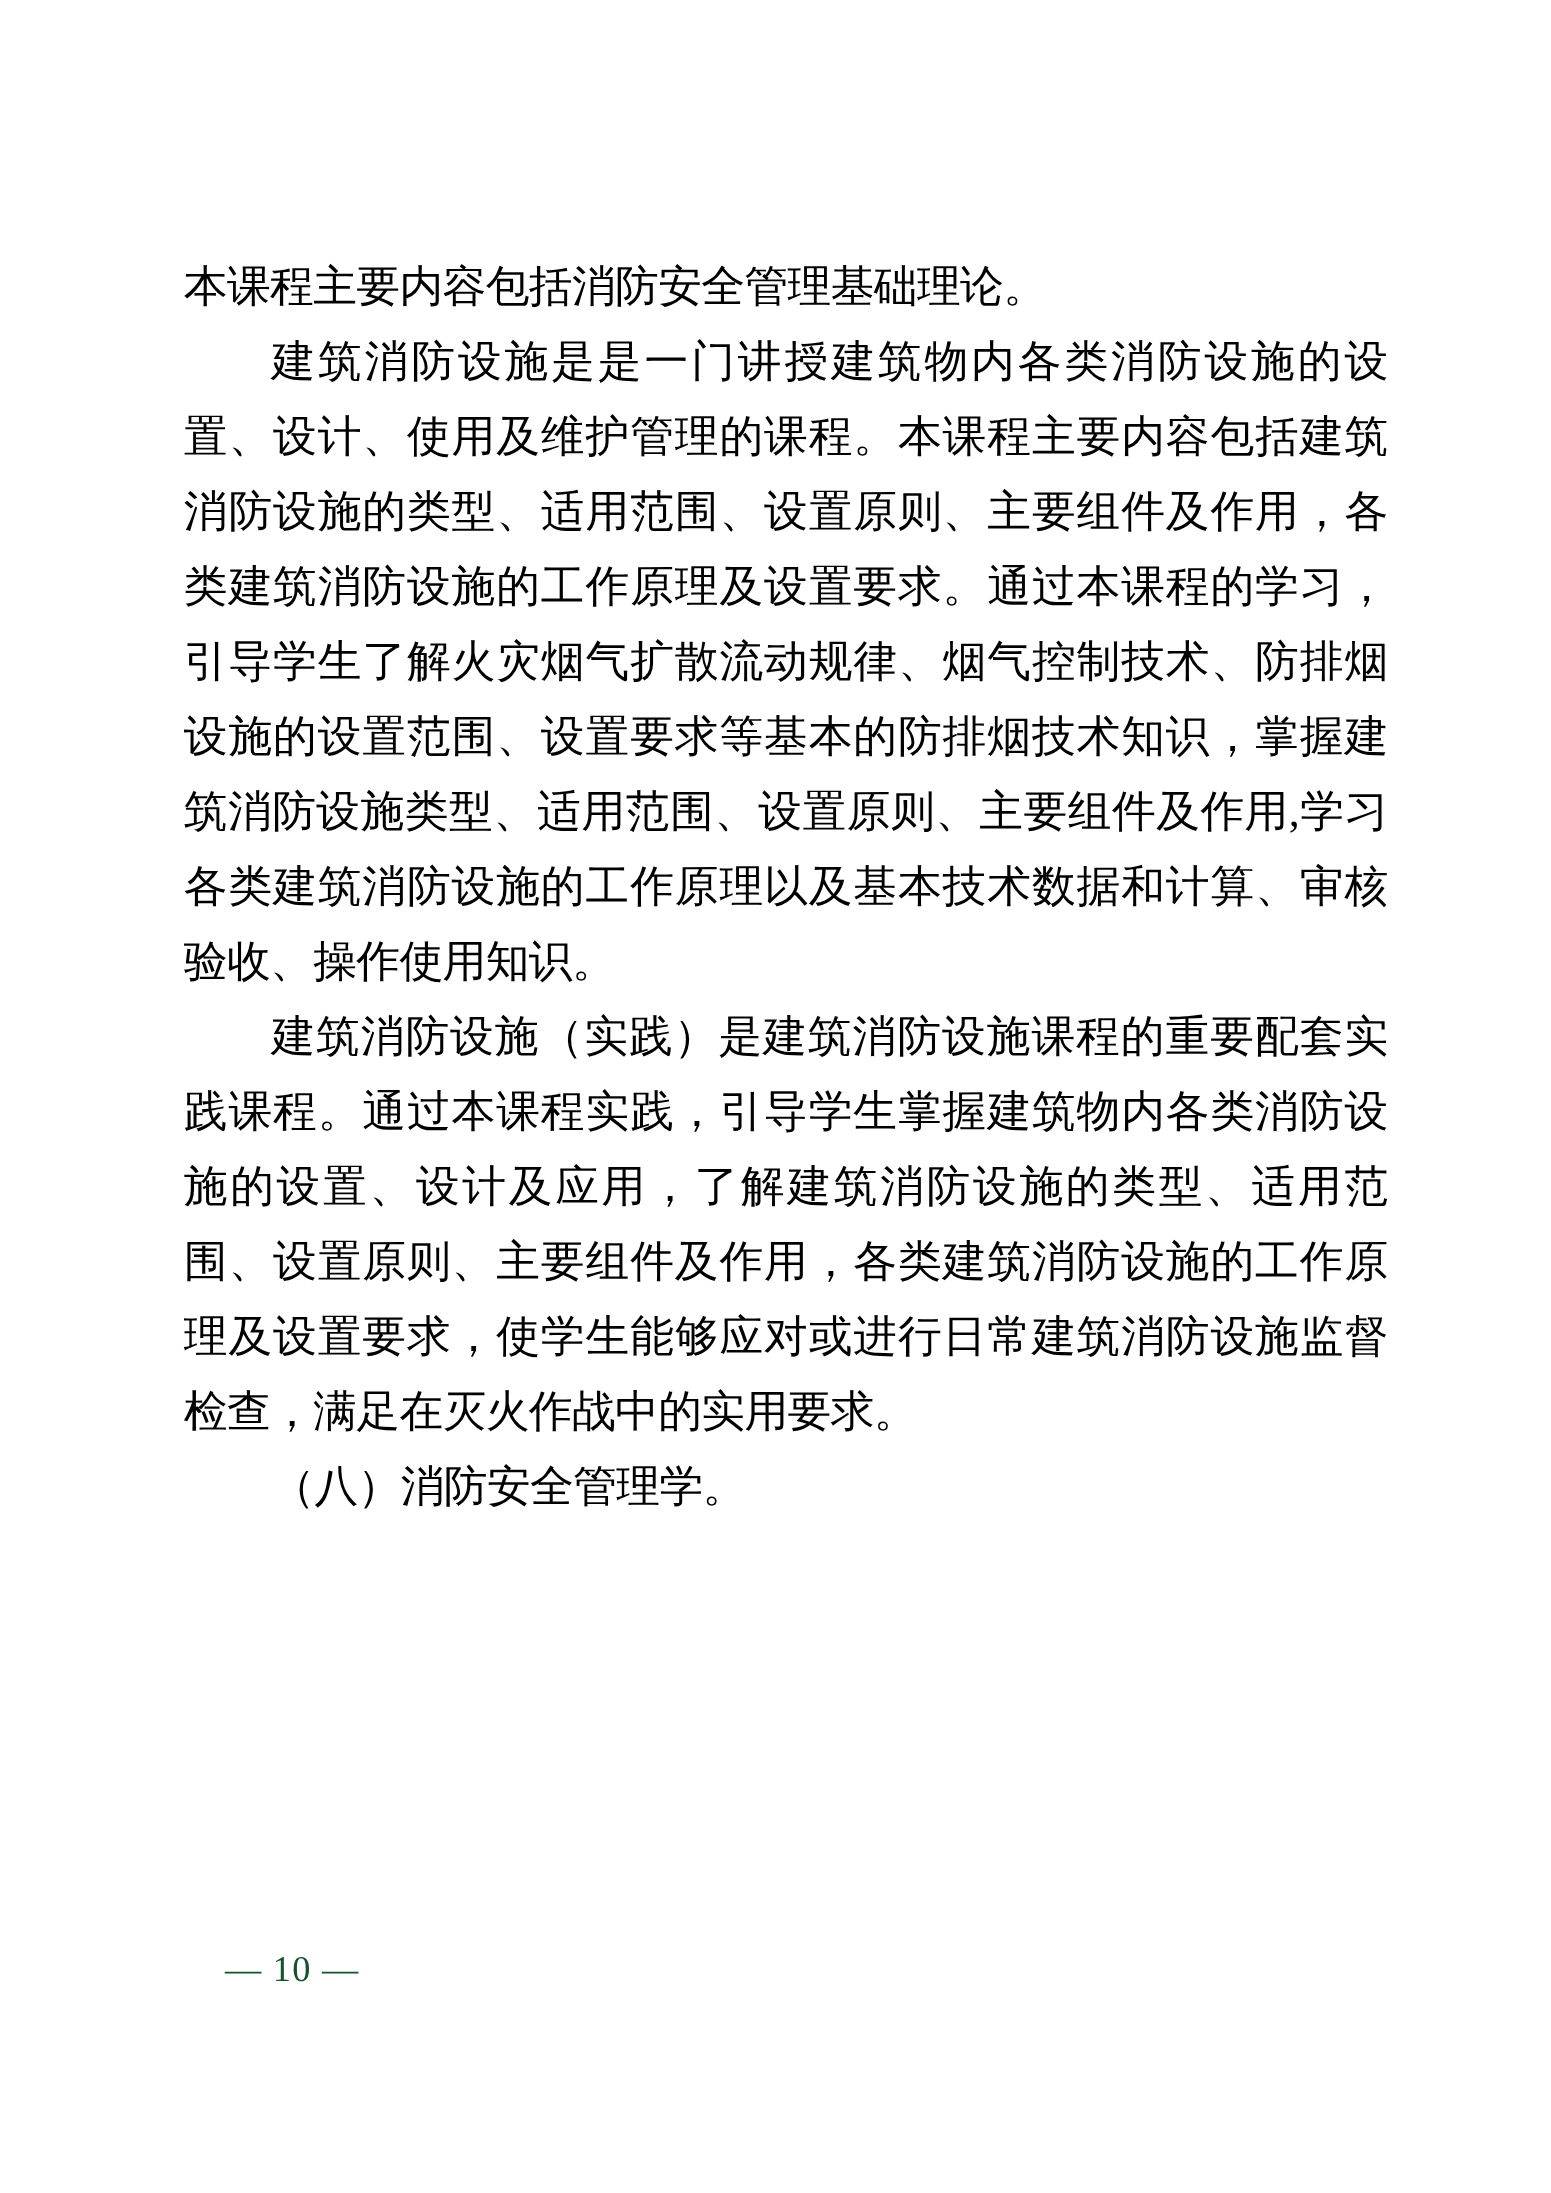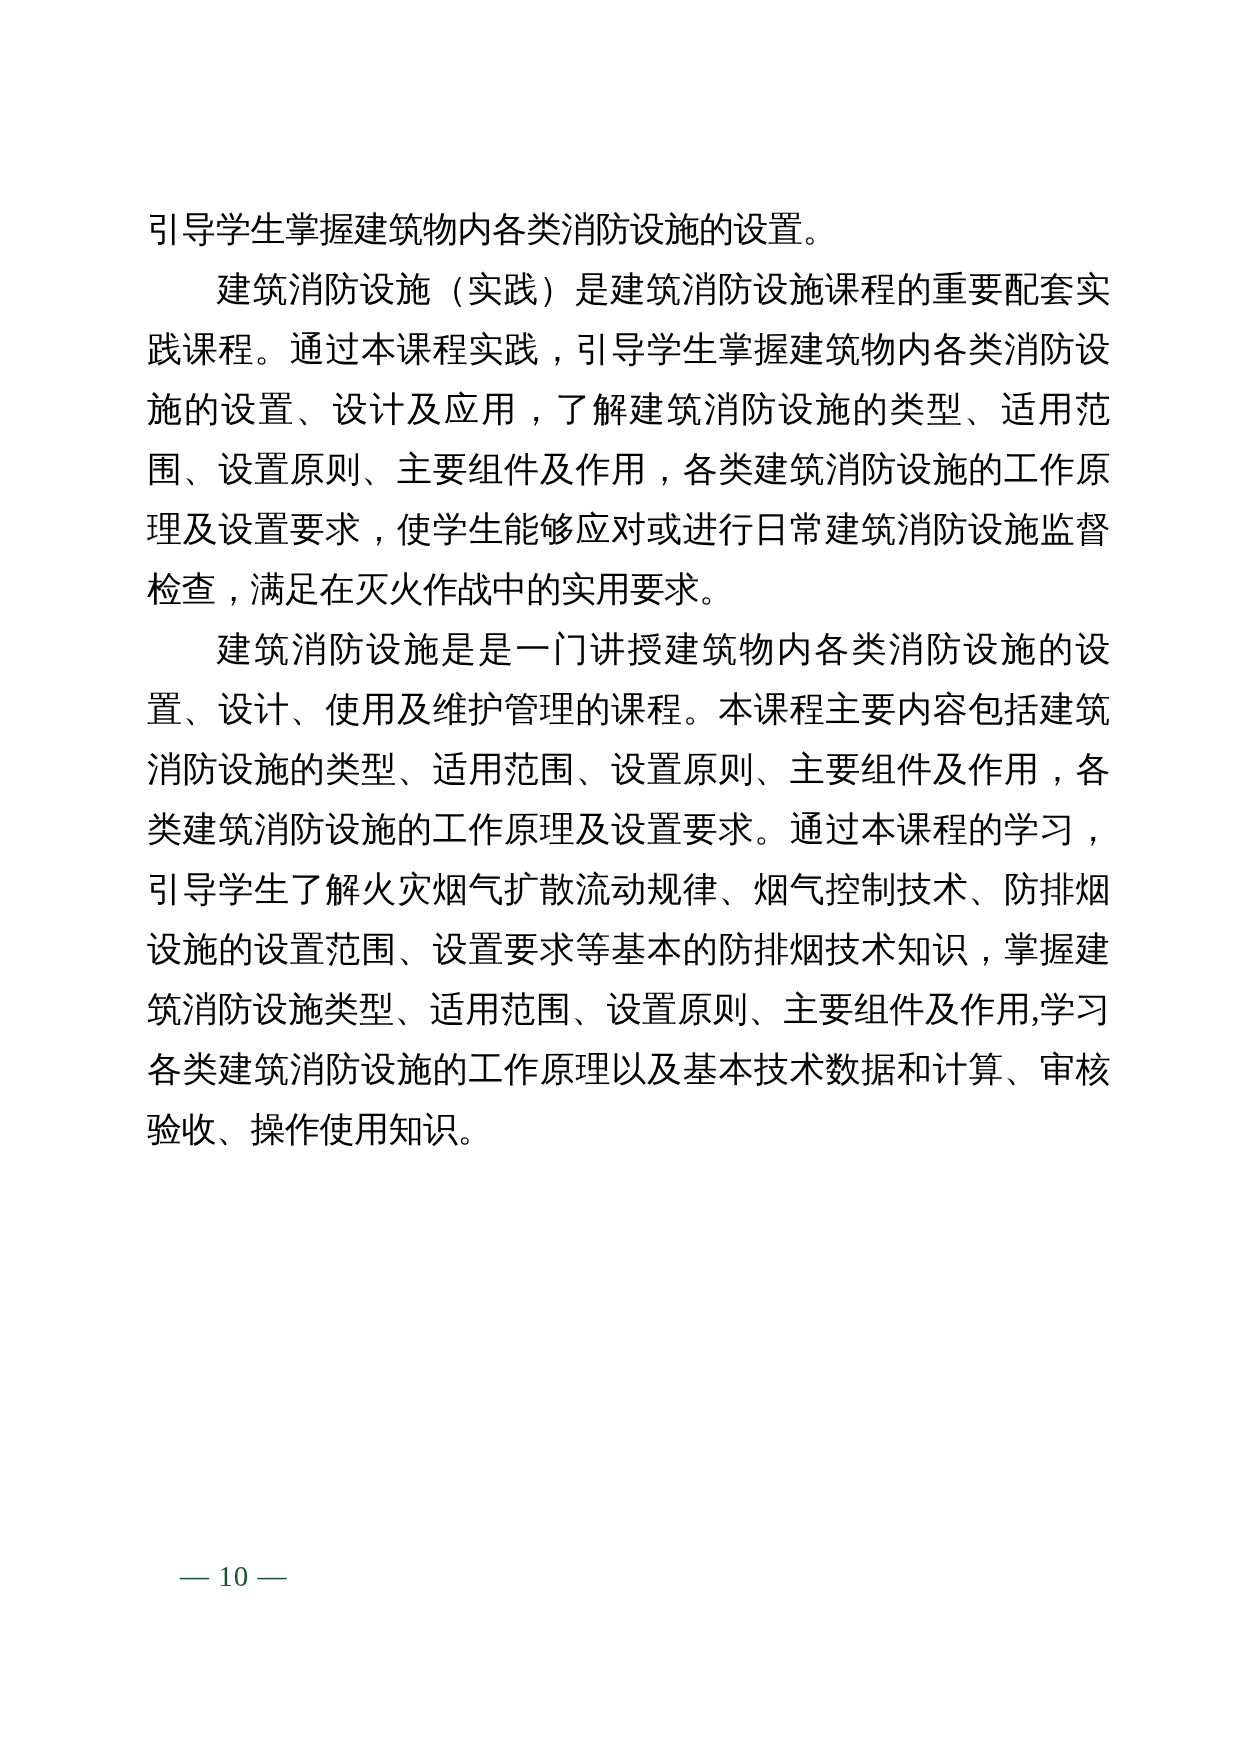--- a/index.html
+++ b/index.html
@@ -46,18 +46,19 @@
     line-height: 40px;
     letter-spacing: 1px;
     color: #14532d;
   }
 </style>
 </head>
 <body>
 
 <div class="page">
   <div class="content">
-    <p class="no-indent">引导学生掌握建筑物内各类消防设施的设置。</p>
+    <p class="no-indent">本课程主要内容包括消防安全管理基础理论。</p>
+    <p>建筑消防设施是是一门讲授建筑物内各类消防设施的设置、设计、使用及维护管理的课程。本课程主要内容包括建筑消防设施的类型、适用范围、设置原则、主要组件及作用，各类建筑消防设施的工作原理及设置要求。通过本课程的学习，引导学生了解火灾烟气扩散流动规律、烟气控制技术、防排烟设施的设置范围、设置要求等基本的防排烟技术知识，掌握建筑消防设施类型、适用范围、设置原则、主要组件及作用,学习各类建筑消防设施的工作原理以及基本技术数据和计算、审核验收、操作使用知识。</p>
     <p>建筑消防设施（实践）是建筑消防设施课程的重要配套实践课程。通过本课程实践，引导学生掌握建筑物内各类消防设施的设置、设计及应用，了解建筑消防设施的类型、适用范围、设置原则、主要组件及作用，各类建筑消防设施的工作原理及设置要求，使学生能够应对或进行日常建筑消防设施监督检查，满足在灭火作战中的实用要求。</p>
-    <p>建筑消防设施是是一门讲授建筑物内各类消防设施的设置、设计、使用及维护管理的课程。本课程主要内容包括建筑消防设施的类型、适用范围、设置原则、主要组件及作用，各类建筑消防设施的工作原理及设置要求。通过本课程的学习，引导学生了解火灾烟气扩散流动规律、烟气控制技术、防排烟设施的设置范围、设置要求等基本的防排烟技术知识，掌握建筑消防设施类型、适用范围、设置原则、主要组件及作用,学习各类建筑消防设施的工作原理以及基本技术数据和计算、审核验收、操作使用知识。</p>
+    <p class="heading">（八）消防安全管理学。</p>
   </div>
   <div class="footer">— 10 —</div>
 </div>
 
 </body></html>

